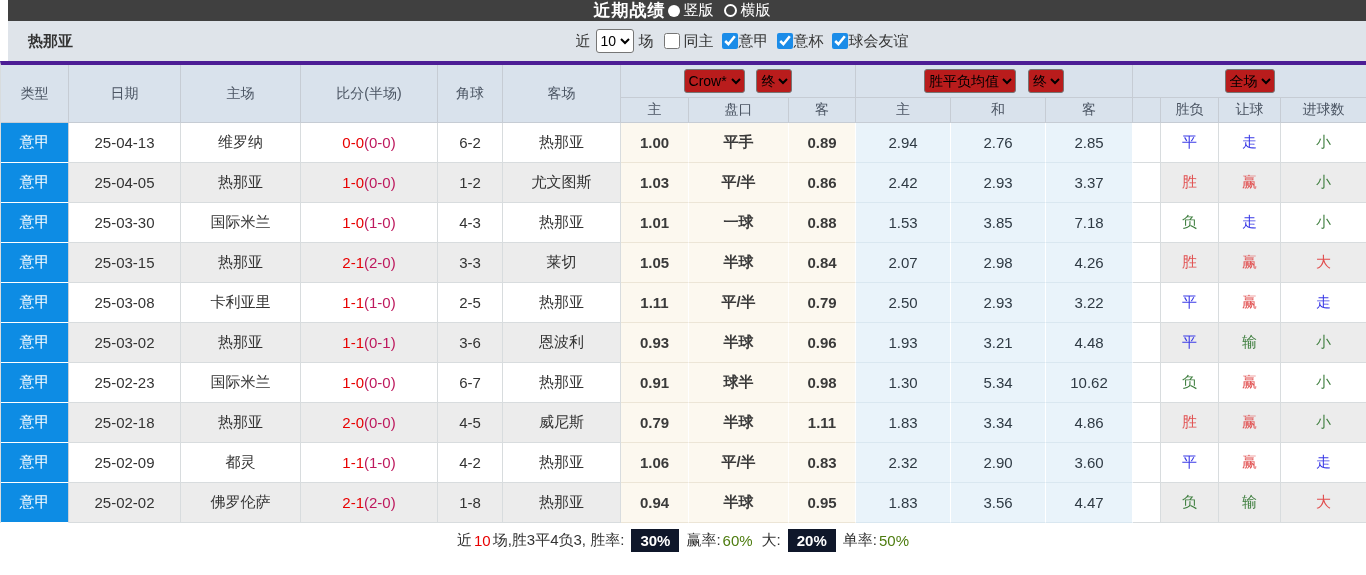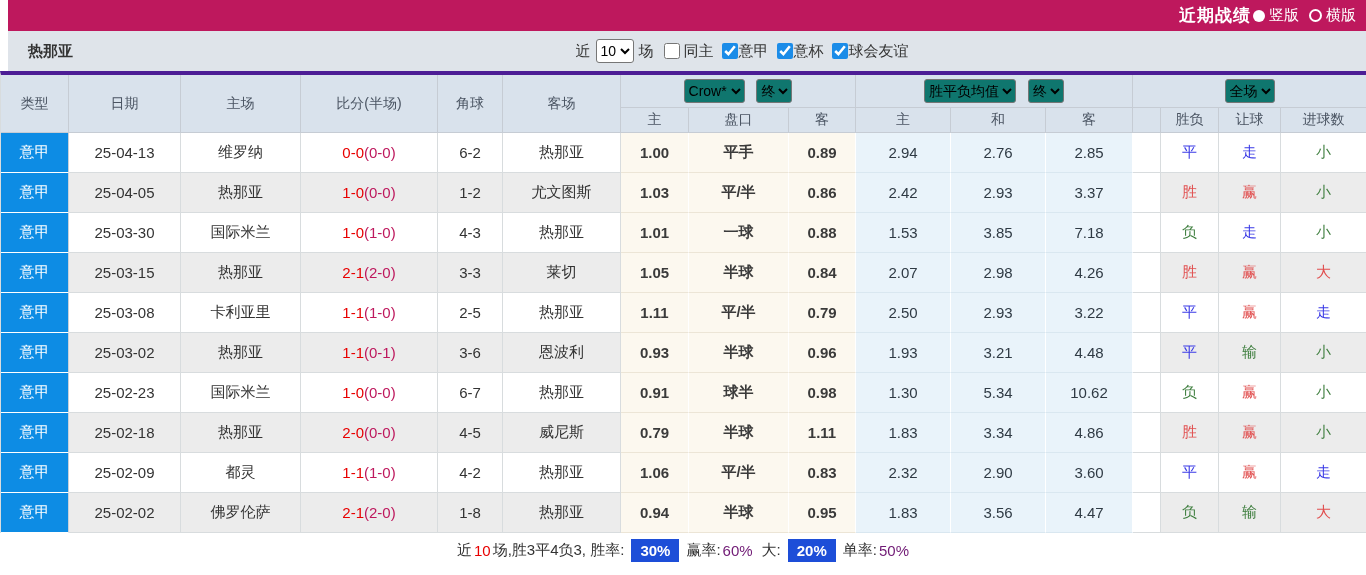--- a/index.html
+++ b/index.html
@@ -1,21 +1,21 @@
 <!DOCTYPE html>
 <html><head>
 <meta charset="utf-8">
 <style>
   * { margin:0; padding:0; box-sizing:border-box; }
   html,body { width:1366px; height:575px; background:#fff; overflow:hidden;
     font-family:"Liberation Sans","DejaVu Sans",sans-serif; }
 
   
-  .topbar { height:31px; margin-left:8px; background:#be185d; display:flex;
-    align-items:center; justify-content:flex-end; color:#fff; }
+  .topbar { height:21px; margin-left:8px; background:#404040; display:flex;
+    align-items:center; justify-content:center; color:#fff; }
   .topbar .title { font-size:17px; font-weight:bold; letter-spacing:1px; }
   .radio-group { display:flex; align-items:center; margin-left:2px; }
   .radio { width:12px; height:12px; border-radius:50%; display:inline-block; }
   .radio.sel { background:#fff; }
   .radio.unsel { background:transparent; border:2px solid #fff; width:13px; height:13px; }
   .radio-label { font-size:15px; margin:0 10px 0 4px; }
 
   
   .filterbar { height:40px; margin-left:8px; background:#dfe4ea; position:relative;
     display:flex; align-items:center; }
@@ -30,21 +30,21 @@
 
   
   table { width:1366px; table-layout:fixed; border-collapse:separate; border-spacing:0;
     border-top:4px solid #4c1d95; border-left:1px solid #d8dcde; }
   th,td { overflow:hidden; white-space:nowrap; text-align:center; vertical-align:middle; }
   thead th { background:#d9e2ec; color:#4a5462; font-weight:normal; font-size:14px;
     border-right:1px solid #c6ccd4; border-bottom:1px solid #c6ccd4; }
   thead tr.selrow th { height:33px; }
   thead tr.subrow th { height:25px; }
   thead select { font-size:14px; height:24px; border:1px solid #767676; border-radius:3px;
-    background:#0f766e; margin:0 4px; }
+    background:#b91c1c; margin:0 4px; }
 
   tbody td { height:40px; font-size:15px; color:#333;
     border-right:1px solid #d8dcde; border-bottom:1px solid #d8dcde; background:#fff; }
   tr.alt td { background:#ececec; }
   td.c-league { background:#0d8ce4 !important; color:#fff;
     border-bottom:1px solid #fff; border-right:1px solid #c9d0d8; }
   td.c-cream { background:#fcf8ef !important; border-right:1px solid #fff;
     border-bottom:1px solid #ece5d6; color:#3a3a3a;font-weight:bold; }
   td.c-blue { background:#e9f3fa !important; border-right:1px solid #fff;
     border-bottom:1px solid #d9e7f0; color:#2f3a44; }
@@ -52,22 +52,22 @@
   .ft { color:#e80000;text-align:center; }
   .ht { color:#be185d; }
   .t-red { color:#e14e4e; }
   .t-blue { color:#3a3ae6; }
   .t-green { color:#3e7e3e; }
 
   
   .footer { height:34px; display:flex; align-items:center; justify-content:center;
     font-size:15px; color:#333; background:#fff; }
   .footer .red { color:#e80000; }
-  .footer .blue { color:#701a75; }
-  .footer .badge { background:#1d4ed8; color:#fff; font-weight:bold;
+  .footer .blue { color:#4d7c0f; }
+  .footer .badge { background:#0f172a; color:#fff; font-weight:bold;
     padding:3px 9px; margin:0 6px; }
   .footer span { margin:0 1px; }
 </style>
 </head>
 <body>
 
 <div class="topbar">
   <span class="title">近期战绩</span>
   <span class="radio-group">
     <span class="radio sel"></span>

